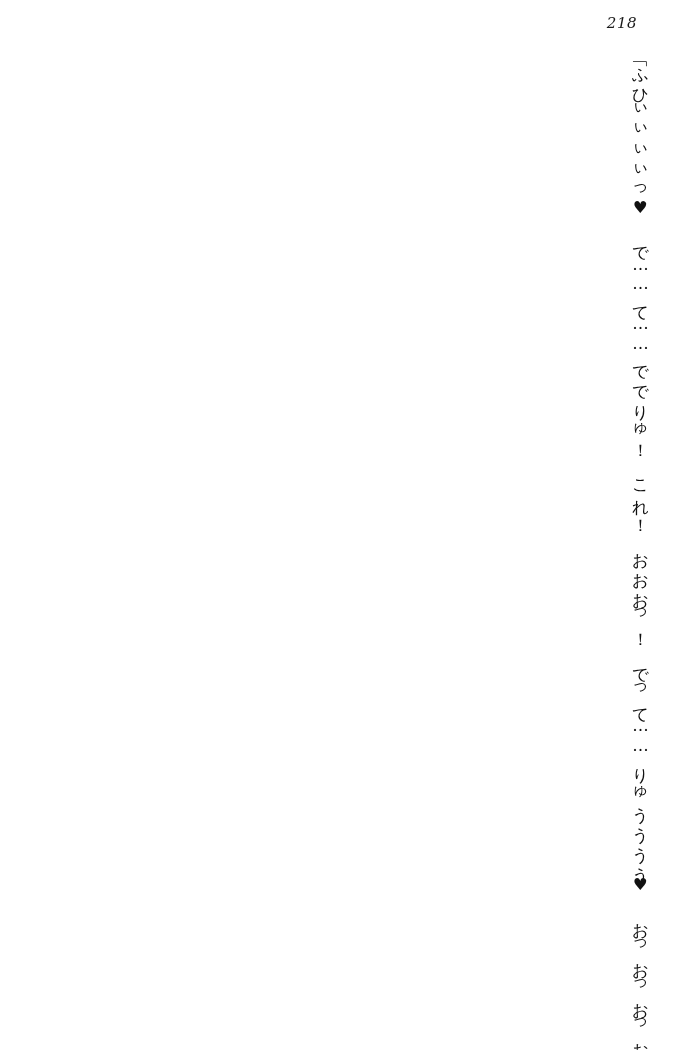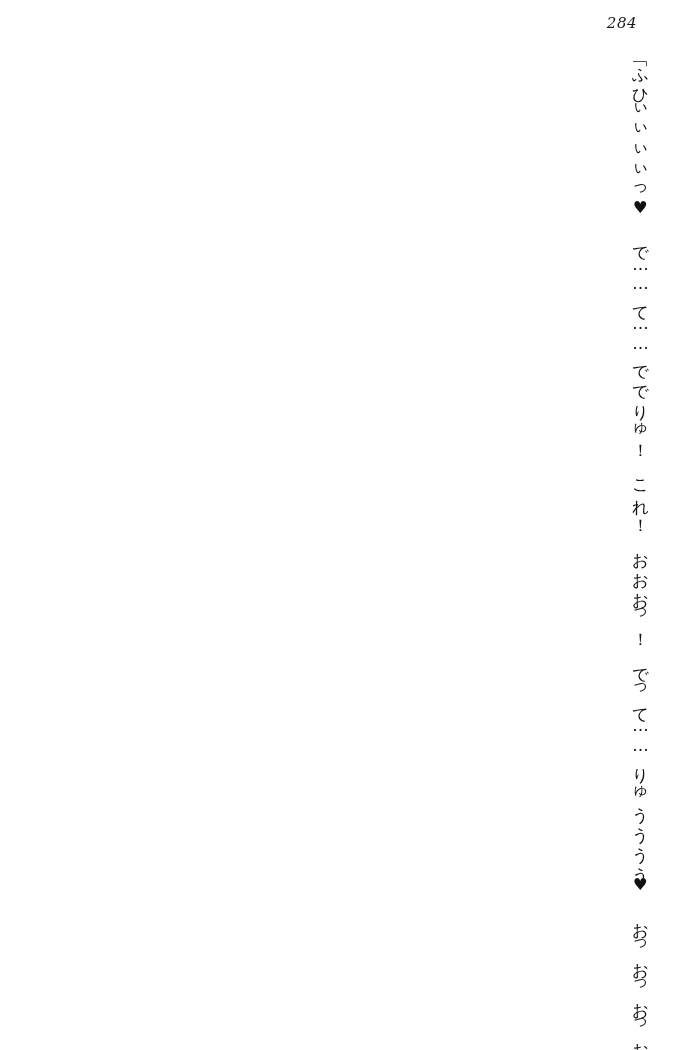--- a/index.html
+++ b/index.html
@@ -57,19 +57,19 @@
     height: 960px;
     font-size: 16.5px;
     letter-spacing: 0.9px;
     text-align: start;
   }
 </style>
 </head>
 <body>
 
 <div class="page">
-  <div class="page-number">284</div>
+  <div class="page-number">218</div>
   <div class="text-block">
     <span class="line">「ふひぃぃぃぃっ♥　で……て……ででりゅ！　これ！　おおおっ！　でって……</span>
     <span class="line">りゅうううう♥　おっおっおっおっ――むほぉおおおおおっ」</span>
 
   </div>
 </div>
 
 </body></html>

